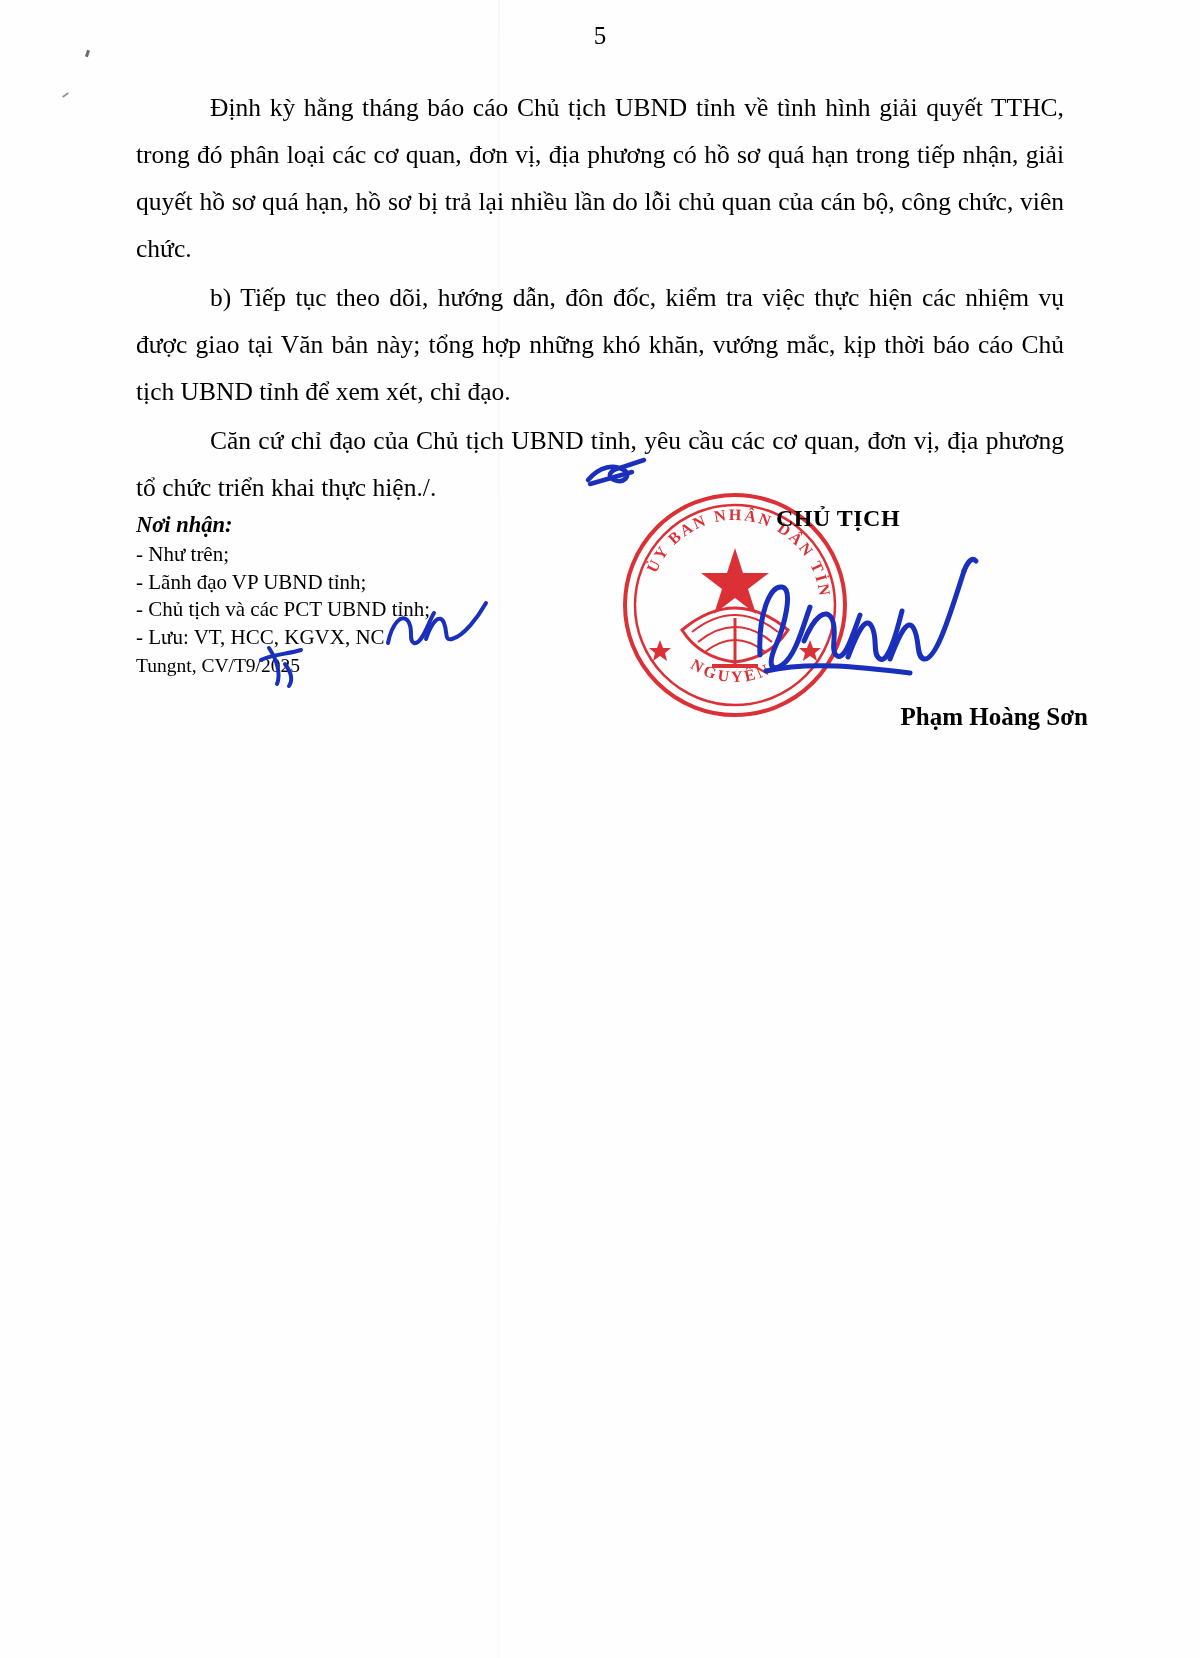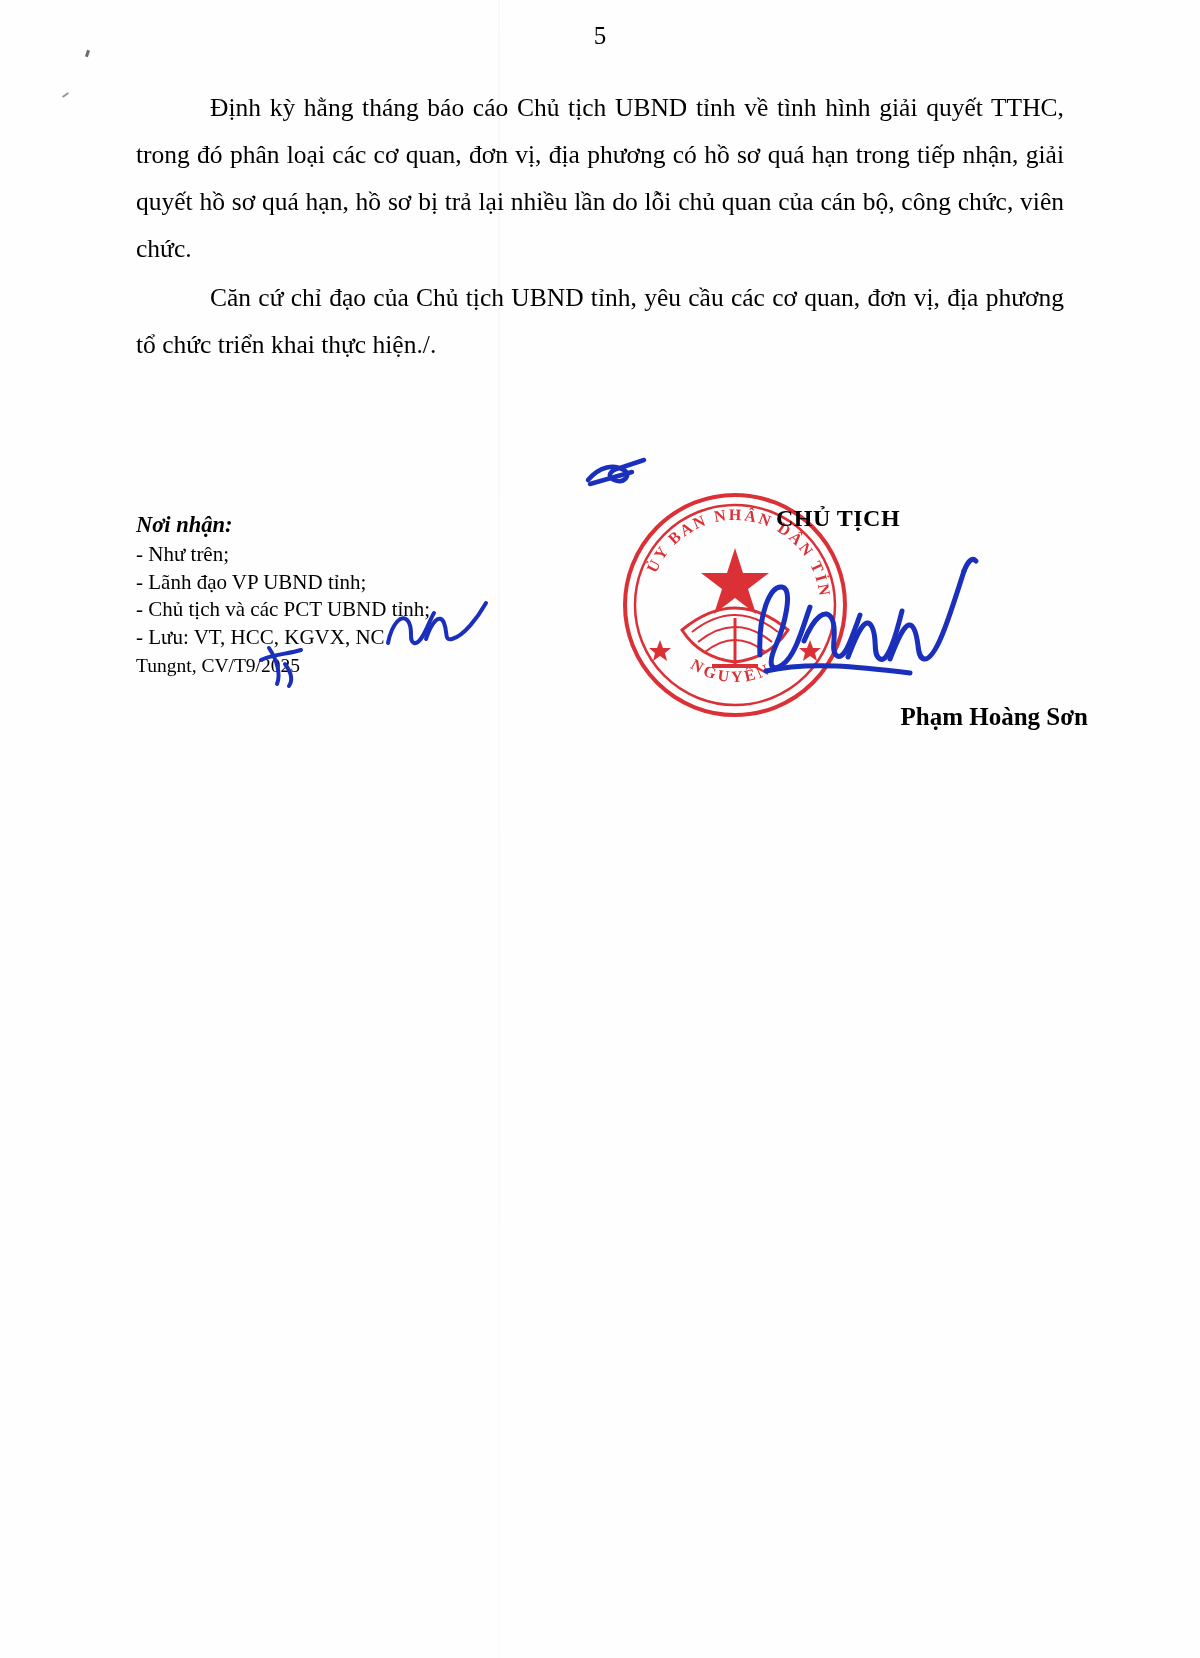--- a/index.html
+++ b/index.html
@@ -149,20 +149,21 @@
 
   <div class="scan-seam"></div>
 
   <div class="speck speck-a"></div>
   <div class="speck speck-b"></div>
 
   <div class="page-number">5</div>
 
   <div class="body-text">
     <p class="para">Định kỳ hằng tháng báo cáo Chủ tịch UBND tỉnh về tình hình giải quyết TTHC, trong đó phân loại các cơ quan, đơn vị, địa phương có hồ sơ quá hạn trong tiếp nhận, giải quyết hồ sơ quá hạn, hồ sơ bị trả lại nhiều lần do lỗi chủ quan của cán bộ, công chức, viên chức.</p>
+    <p class="para">b) Tiếp tục theo dõi, hướng dẫn, đôn đốc, kiểm tra việc thực hiện các nhiệm vụ được giao tại Văn bản này; tổng hợp những khó khăn, vướng mắc, kịp thời báo cáo Chủ tịch UBND tỉnh để xem xét, chỉ đạo.</p>
     <p class="para">Căn cứ chỉ đạo của Chủ tịch UBND tỉnh, yêu cầu các cơ quan, đơn vị, địa phương tổ chức triển khai thực hiện./.</p>
   </div>
 
   <div class="recipients">
     <div class="recipients-title">Nơi nhận:</div>
     <ul class="recipients-list">
       <li>- Như trên;</li>
       <li>- Lãnh đạo VP UBND tỉnh;</li>
       <li>- Chủ tịch và các PCT UBND tỉnh;</li>
       <li>- Lưu: VT, HCC, KGVX, NC</li>

